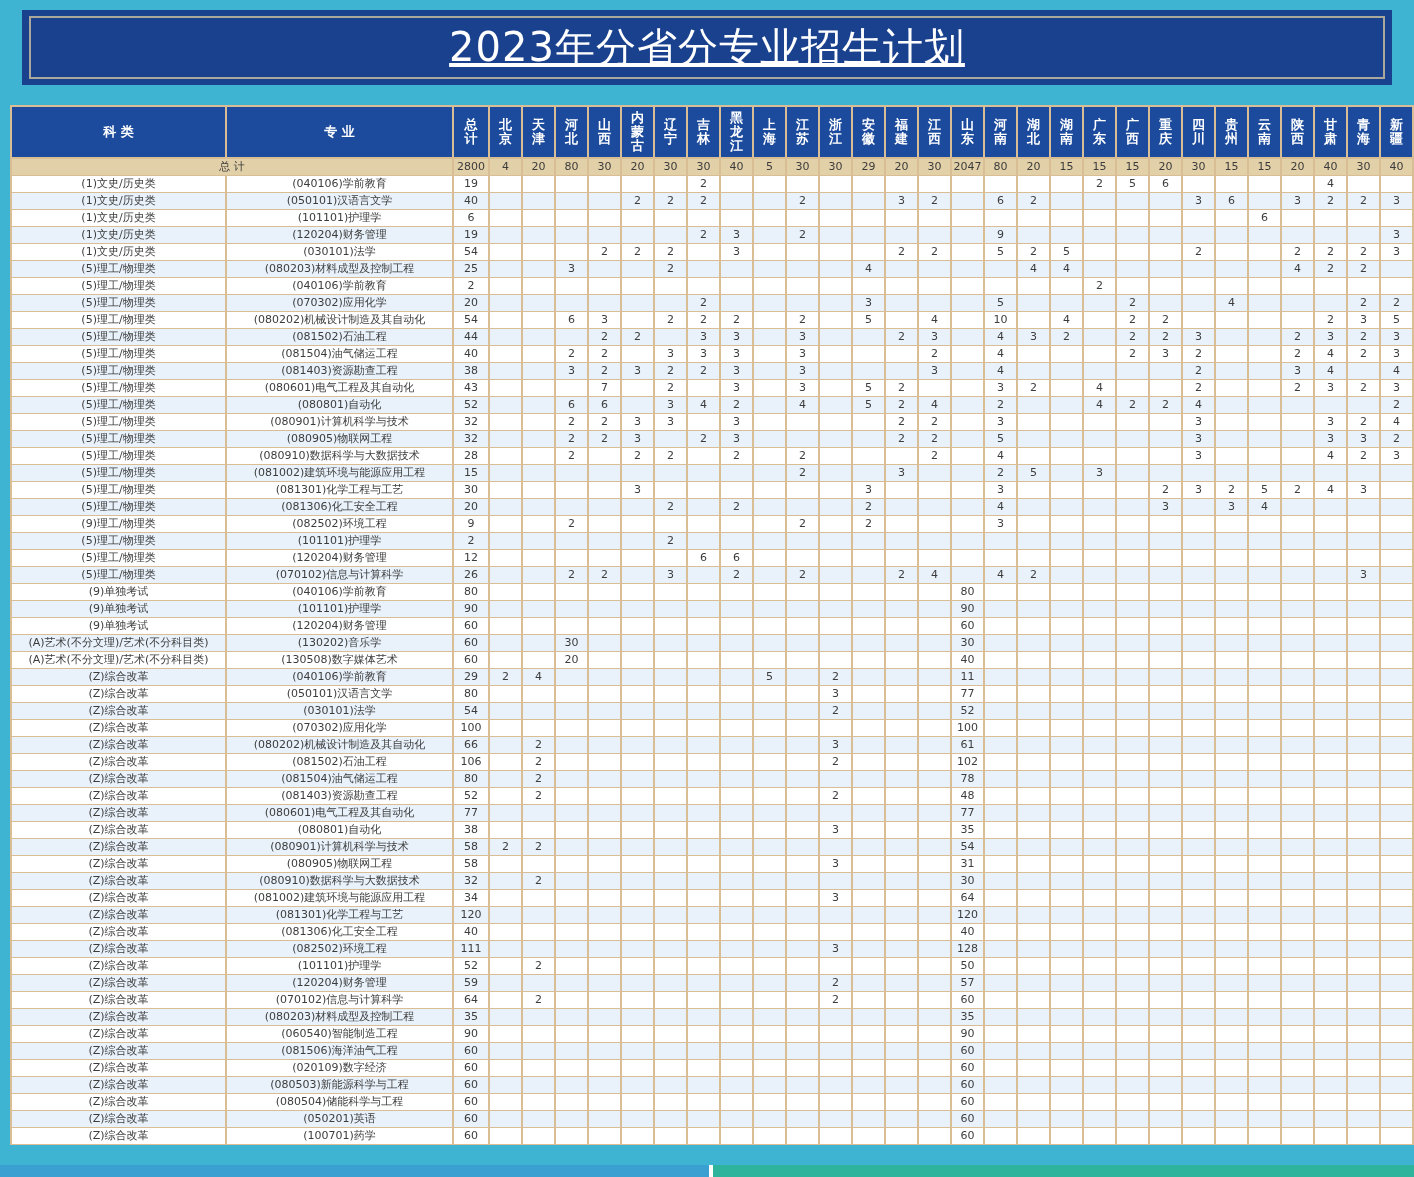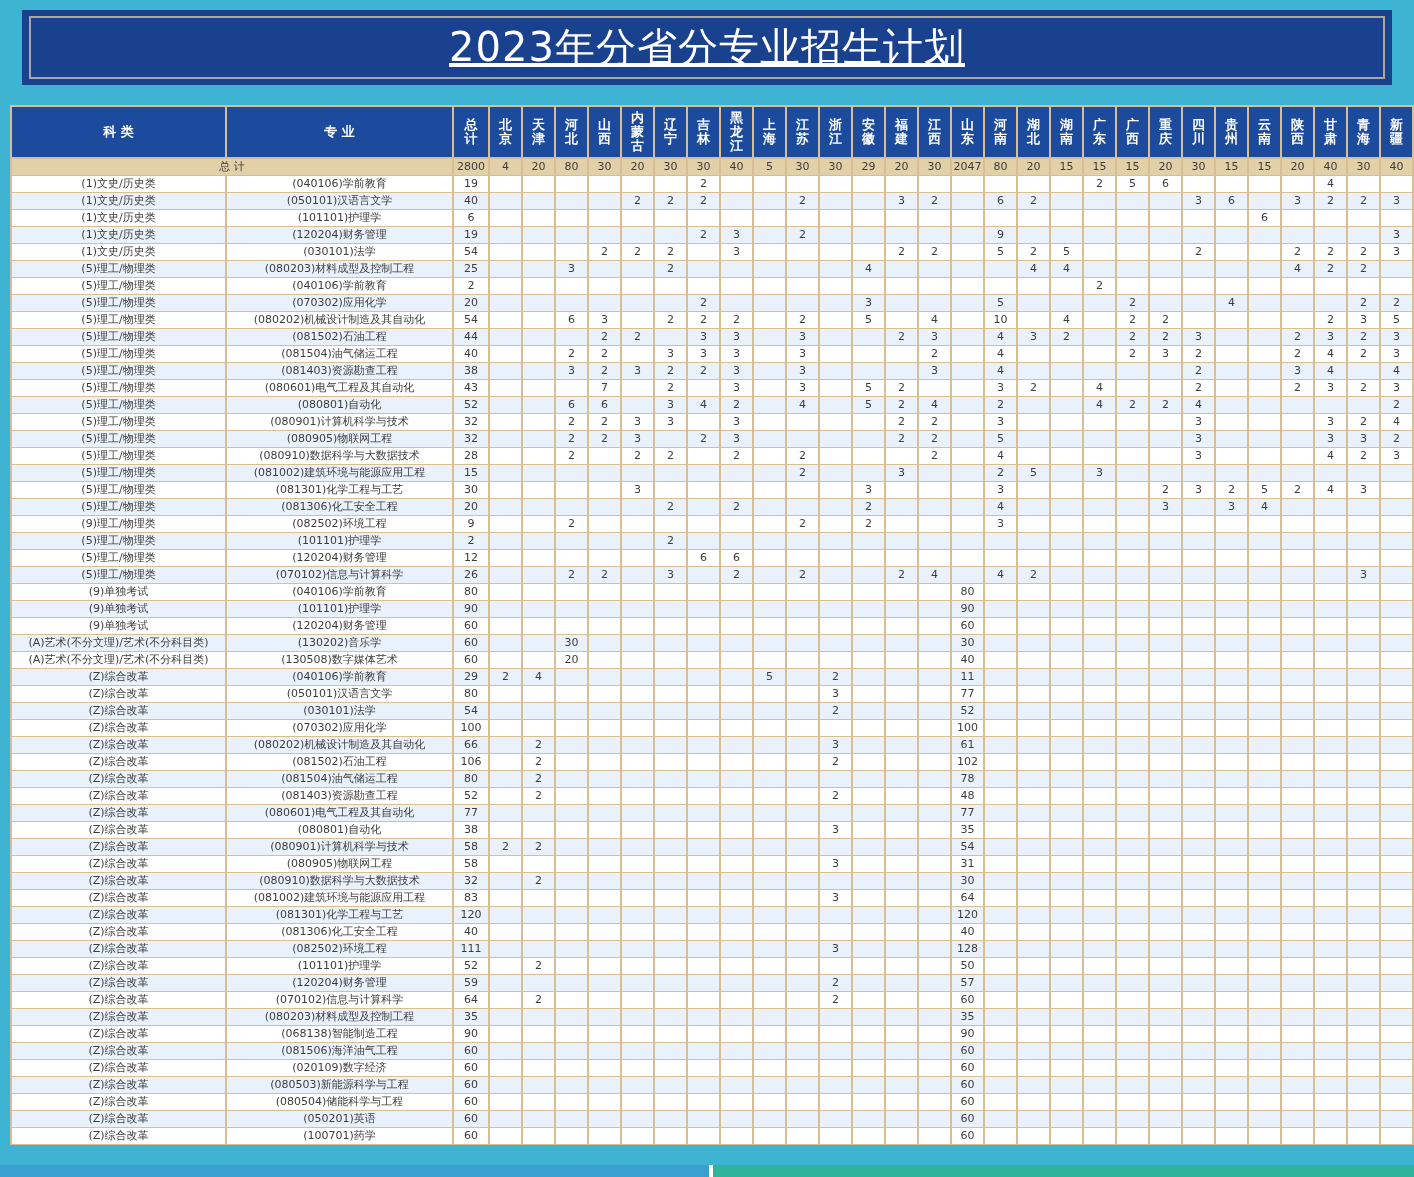--- a/index.html
+++ b/index.html
@@ -1539,21 +1539,21 @@
         <td></td>
         <td></td>
         <td></td>
         <td></td>
         <td></td>
         <td></td>
       </tr>
       <tr>
         <td class="lbl">(Z)综合改革</td>
         <td class="lbl">(081002)建筑环境与能源应用工程</td>
-        <td>83</td>
+        <td>34</td>
         <td></td>
         <td></td>
         <td></td>
         <td></td>
         <td></td>
         <td></td>
         <td></td>
         <td></td>
         <td></td>
         <td></td>
@@ -1802,21 +1802,21 @@
         <td></td>
         <td></td>
         <td></td>
         <td></td>
         <td></td>
         <td></td>
         <td></td>
       </tr>
       <tr>
         <td class="lbl">(Z)综合改革</td>
-        <td class="lbl">(068138)智能制造工程</td>
+        <td class="lbl">(060540)智能制造工程</td>
         <td>90</td>
         <td></td>
         <td></td>
         <td></td>
         <td></td>
         <td></td>
         <td></td>
         <td></td>
         <td></td>
         <td></td>

